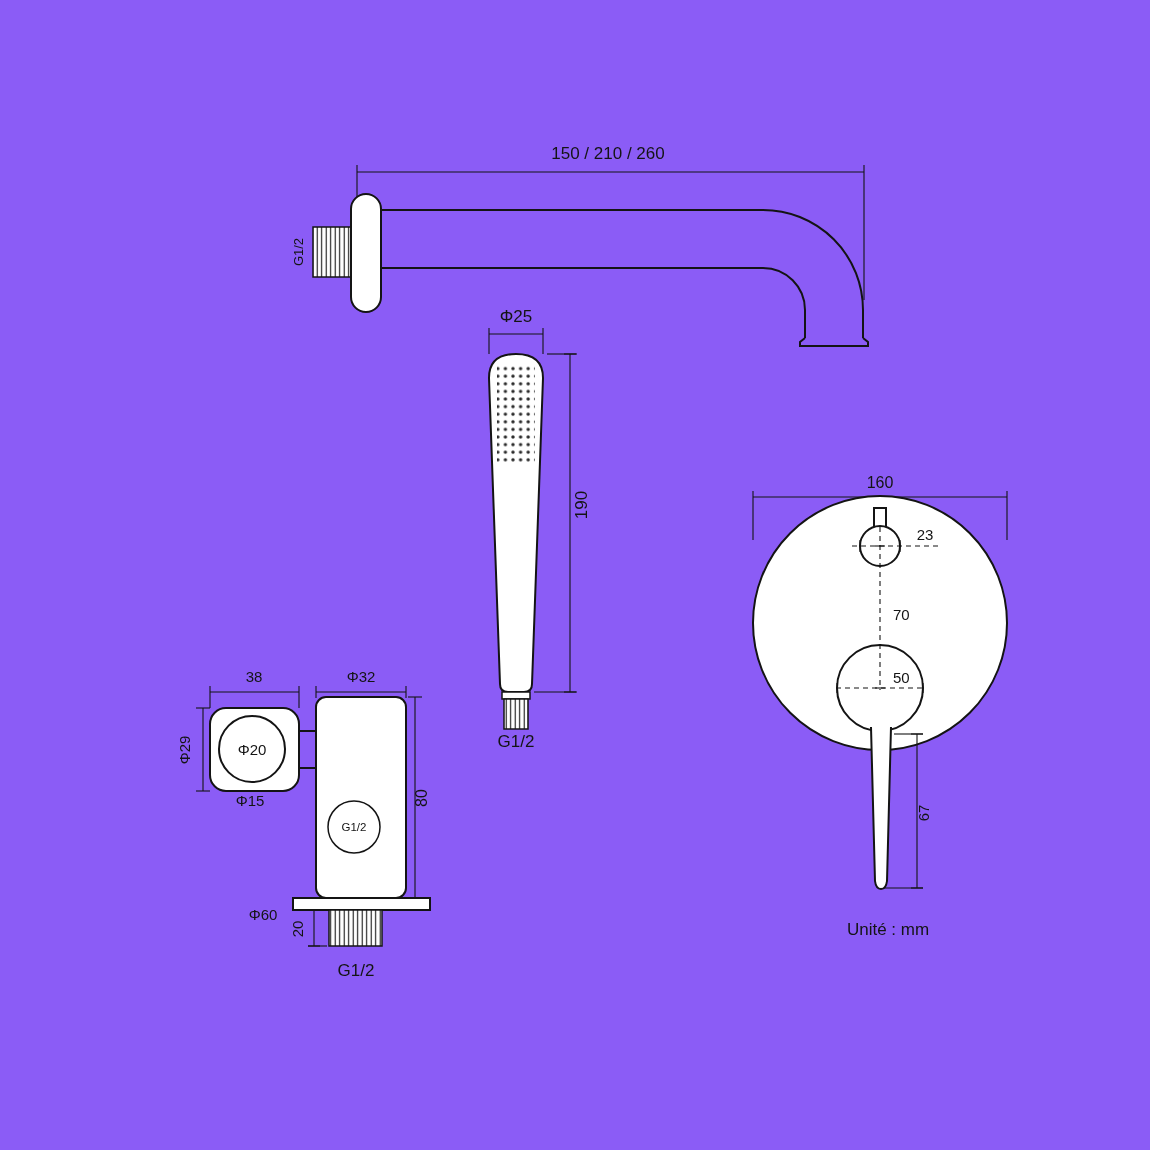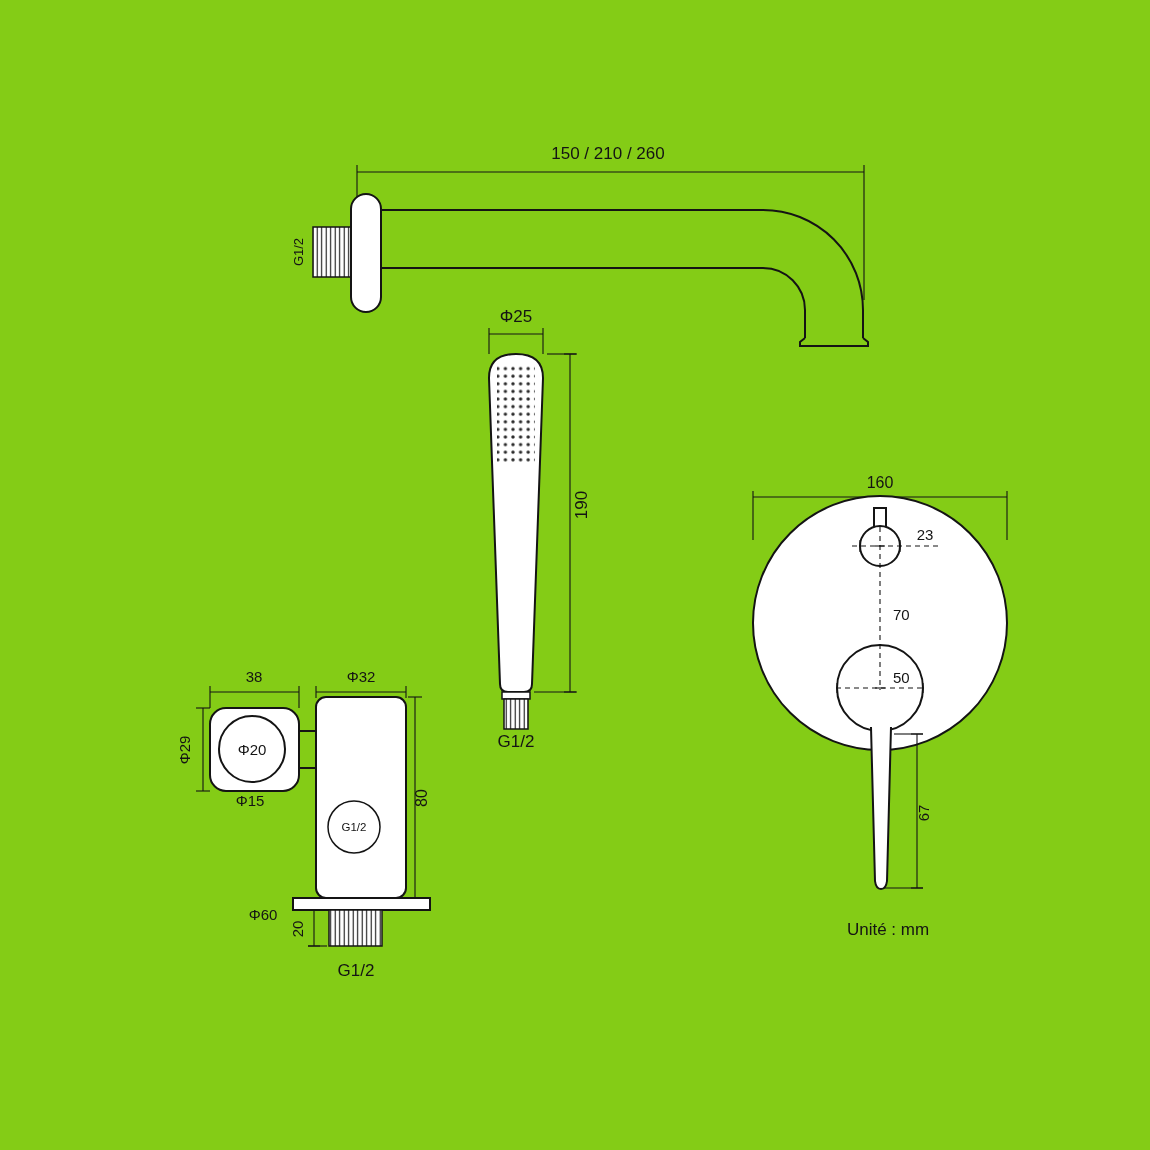--- a/index.html
+++ b/index.html
@@ -1,16 +1,16 @@
 <!DOCTYPE html>
 <html><head>
 <meta charset="utf-8">
 <style>
   html,body{margin:0;padding:0;background:#ffffff}
-  .stage{position:relative;width:1150px;height:1150px;background:#84cc16;overflow:hidden}
+  .stage{position:relative;width:1150px;height:1150px;background:#8b5cf6;overflow:hidden}
   svg{display:block}
   text{fill:#141414;font-family:"Liberation Sans","DejaVu Sans",sans-serif}
   .t17{font-size:17px}
   .t16{font-size:16px}
   .t15{font-size:15px}
   .t13{font-size:13px}
   .t11{font-size:11.5px}
   .mid{text-anchor:middle}
   .p2{stroke:#141414;stroke-width:2;fill:#ffffff}
   .p2n{stroke:#141414;stroke-width:2;fill:none}

